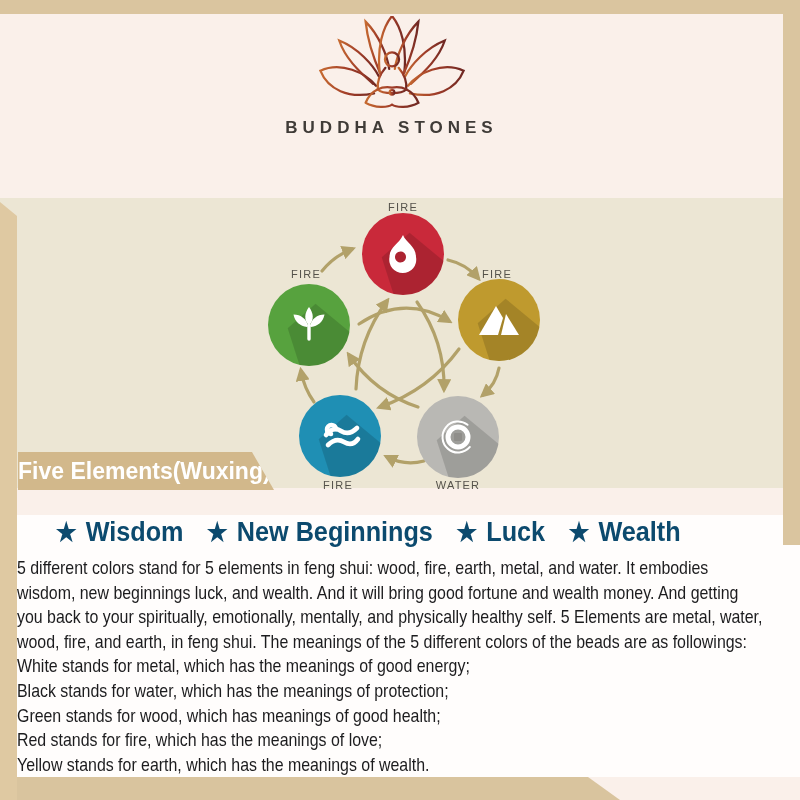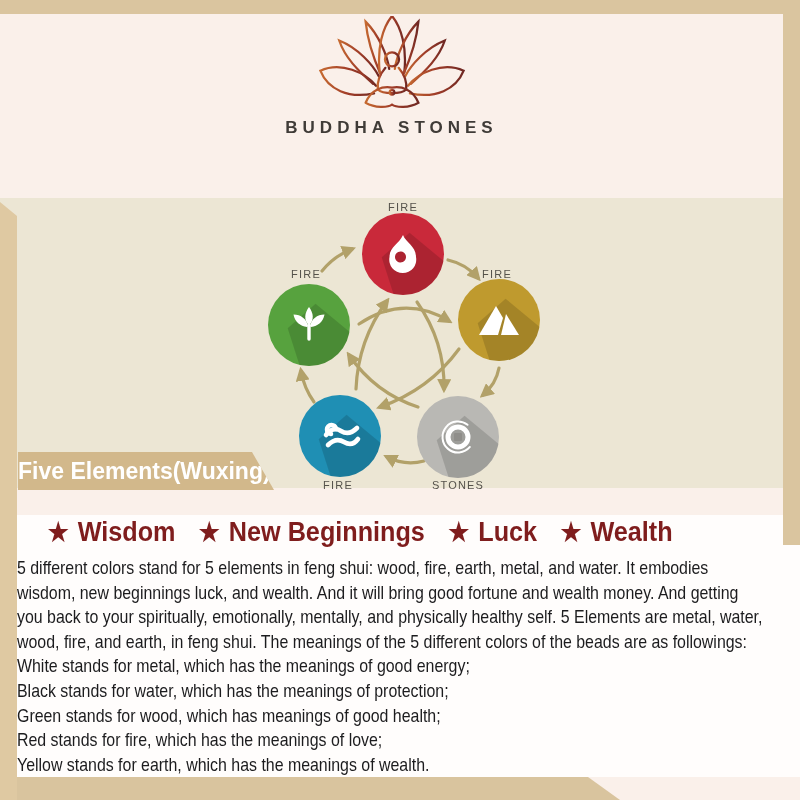--- a/index.html
+++ b/index.html
@@ -36,21 +36,21 @@
   .banner-text{width:238px;text-align:center;font-weight:bold;font-size:23px;color:#ffffff;
                white-space:nowrap;}
 
   
   .pink-strip{position:absolute;left:0;top:488px;width:783px;height:27px;background:#faf0ea;}
   .white-panel{position:absolute;left:17px;top:515px;width:783px;height:262px;background:#fffdfc;}
   .strip-left{position:absolute;left:0;top:202px;width:17px;height:598px;background:#dfc9a2;
               clip-path:polygon(0 0,100% 14px,100% 100%,0 100%);z-index:8;}
   .strip-right{position:absolute;left:783px;top:0;width:17px;height:545px;background:#dac59f;z-index:8;}
 
-  .stars-row{position:absolute;left:0;top:516px;width:737px;color:#7f1d1d;
+  .stars-row{position:absolute;left:0;top:516px;width:737px;text-align:center;color:#0c4a6e;
              font-weight:bold;font-size:28px;white-space:nowrap;z-index:4;}
   .stars-inner{display:inline-block;transform:scaleX(.9);}
   .star-group{margin:0 13px;}
   .star-glyph{margin-right:10px;font-size:26px;}
 
   .desc{position:absolute;left:17px;top:556px;width:770px;z-index:4;}
   .desc-line{font-size:18.5px;line-height:24.6px;color:#1c1c1e;white-space:nowrap;
              transform:scaleX(.86);transform-origin:0 50%;}
 
   
@@ -143,21 +143,21 @@
     <div class="element" style="left:417px;top:198px">
       <div class="circle" style="background: rgb(185, 184, 180);">
         <div class="long-shadow"></div>
         <svg viewBox="-41 -41 82 82">
           <circle r="15.5" fill="none" stroke="#ffffff" stroke-width="2" stroke-dasharray="72 26" stroke-linecap="round" transform="rotate(40)"></circle>
           <circle r="10" fill="none" stroke="#ffffff" stroke-width="5"></circle>
           <rect x="-4" y="-4" width="8" height="8" rx="1" fill="#8f8e8a"></rect>
         </svg>
       </div>
     </div>
-    <div class="el-label" style="left:458px;top:281px">STONES</div>
+    <div class="el-label" style="left:458px;top:281px">WATER</div>
 
     <div class="element" style="left:299px;top:197px">
       <div class="circle" style="background: rgb(31, 143, 180);">
         <div class="long-shadow"></div>
         <svg viewBox="-41 -41 82 82">
           <g fill="none" stroke="#ffffff" stroke-width="4.6" stroke-linecap="round">
             <path d="M-9,-2 a4.5,4.5 0 1,1 5,-5"></path>
             <path d="M-14,-1 Q-7,-10 1,-5 T 17,-8"></path>
             <path d="M-12,9 Q-4,1 4,6 T 18,3"></path>
           </g>

